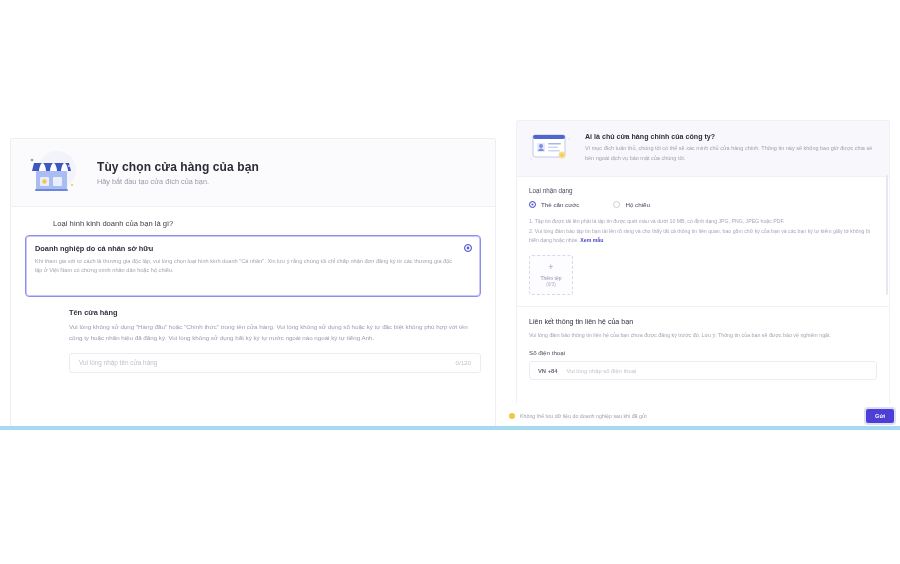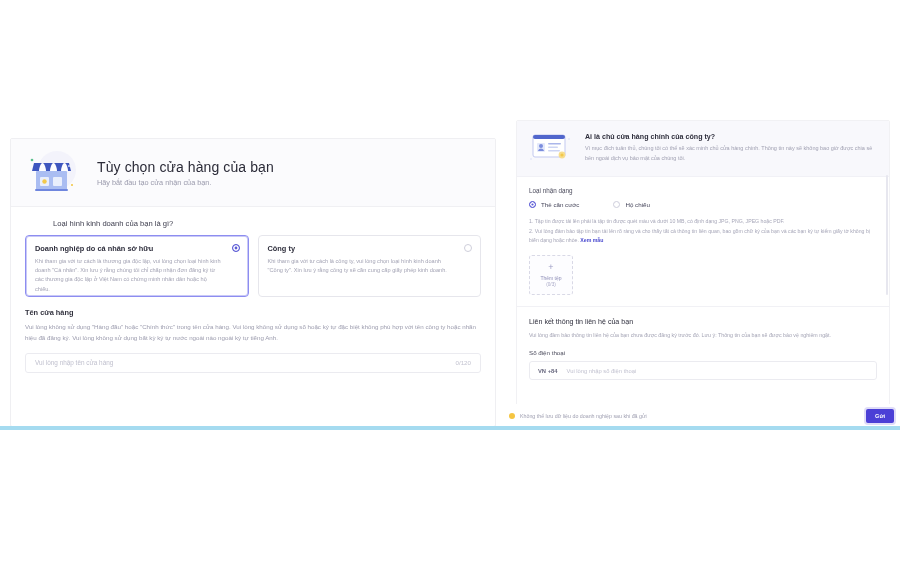--- a/index.html
+++ b/index.html
@@ -23,41 +23,41 @@
     background: #ffffff; overflow: hidden;
     border: 1px solid #efeff2; border-radius: 2px;
   }
   .hero {
     height: 68px; background: #fbfbfd;
     border-bottom: 1px solid #f0f0f3;
     display: flex; align-items: center; padding: 0 14px;
   }
   .hero-art { width: 56px; height: 52px; position: relative; flex: none; }
   .hero-text { margin-left: 16px; }
-  .hero-title { font-size: 14px; font-weight: normal; color: #2b2b38; letter-spacing: .1px; }
+  .hero-title { font-size: 12px; font-weight: bold; color: #2b2b38; letter-spacing: .1px; }
   .hero-sub { font-size: 7.3px; color: #9a9aac; margin-top: 3px; }
 
   .lp-body { padding: 12px 14px 0 14px; }
   .q-label { font-size: 7.6px; color: #3c3c4c; margin-bottom: 7px; padding-left: 28px; }
 
   .opt-row { display: flex; gap: 9px; }
   .opt-card {
     flex: 1 1 0; min-width: 0; border: 1px solid #e6e6ec; border-radius: 4px;
     padding: 8px 9px 17px 9px; position: relative; background: #fff; height: 62px;
   }
   .opt-card.selected { border-color: #8d8df0; box-shadow: 0 0 0 1px #c9c9f7 inset; }
   .opt-title { font-size: 7.4px; font-weight: bold; color: #2f2f3d; margin-bottom: 4px; }
   .opt-desc { font-size: 5.6px; line-height: 1.65; color: #a3a3b4; padding-right: 16px; }
   .radio {
     position: absolute; right: 8px; top: 8px; width: 8px; height: 8px;
     border-radius: 50%; border: 1px solid #cfcfdb; background: #fff;
   }
   .radio.on { border-color: #5b5bd6; background: #5b5bd6; box-shadow: inset 0 0 0 1.6px #fff; }
 
-  .field-block { margin-top: 11px; }
+  .field-block { margin-top: 11px; margin-left: 44px; }
   .field-label { font-size: 7.4px; font-weight: bold; color: #33333f; margin-bottom: 5px; }
   .field-help { font-size: 6.2px; line-height: 1.75; color: #9c9cae; }
   .text-input {
     margin-top: 9px; height: 20px; border: 1px solid #ebebf0; border-radius: 3px;
     background: #fff; display: flex; align-items: center; padding: 0 9px;
   }
   .ti-ph { font-size: 6.4px; color: #bfbfcd; flex: 1; }
   .ti-count { font-size: 6.2px; color: #c3c3d0; }
 
   
@@ -154,37 +154,32 @@
           <path d="M25 24c0-3 1.6-8 3.5-8s3.5 5 3.5 8z" fill="#fdfdff"></path>
           <path d="M36 24c0-3 1.6-8 3.5-8s3.5 5 3.5 8z" fill="#fdfdff"></path>
           <rect x="10" y="42" width="33" height="2" rx="1" fill="#6f86de"></rect>
           <circle cx="7" cy="13" r="1.3" fill="#5bc08e"></circle>
           <circle cx="47" cy="38" r="1.1" fill="#f2c84b"></circle>
           <circle cx="44" cy="19" r="1" fill="#cfd8f7"></circle>
         </svg>
       </div>
       <div class="hero-text">
         <div class="hero-title">Tùy chọn cửa hàng của bạn</div>
-        <div class="hero-sub">Hãy bắt đầu tạo cửa nhận của bạn.</div>
+        <div class="hero-sub">Hãy bắt đầu tạo cửa đích của bạn.</div>
       </div>
     </div>
 
     <div class="lp-body">
       <div class="q-label">Loại hình kinh doanh của bạn là gì?</div>
 
       <div class="opt-row">
         <div class="opt-card selected">
           <div class="radio on"></div>
           <div class="opt-title">Doanh nghiệp do cá nhân sở hữu</div>
           <div class="opt-desc">Khi tham gia với tư cách là thương gia độc lập, vui lòng chọn loại hình kinh doanh "Cá nhân". Xin lưu ý rằng chúng tôi chỉ chấp nhận đơn đăng ký từ các thương gia độc lập ở Việt Nam có chứng minh nhân dân hoặc hộ chiếu.</div>
-        </div>
-        <div class="opt-card">
-          <div class="radio"></div>
-          <div class="opt-title">Công ty</div>
-          <div class="opt-desc">Khi tham gia với tư cách là công ty, vui lòng chọn loại hình kinh doanh "Công ty". Xin lưu ý rằng công ty sẽ cần cung cấp giấy phép kinh doanh.</div>
         </div>
       </div>
 
       <div class="field-block">
         <div class="field-label">Tên cửa hàng</div>
         <div class="field-help">Vui lòng không sử dụng "Hàng đầu" hoặc "Chính thức" trong tên cửa hàng. Vui lòng không sử dụng số hoặc ký tự đặc biệt không phù hợp với tên công ty hoặc nhãn hiệu đã đăng ký. Vui lòng không sử dụng bất kỳ ký tự nước ngoài nào ngoài ký tự tiếng Anh.</div>
         <div class="text-input">
           <span class="ti-ph">Vui lòng nhập tên cửa hàng</span>
           <span class="ti-count">0/120</span>
         </div>

